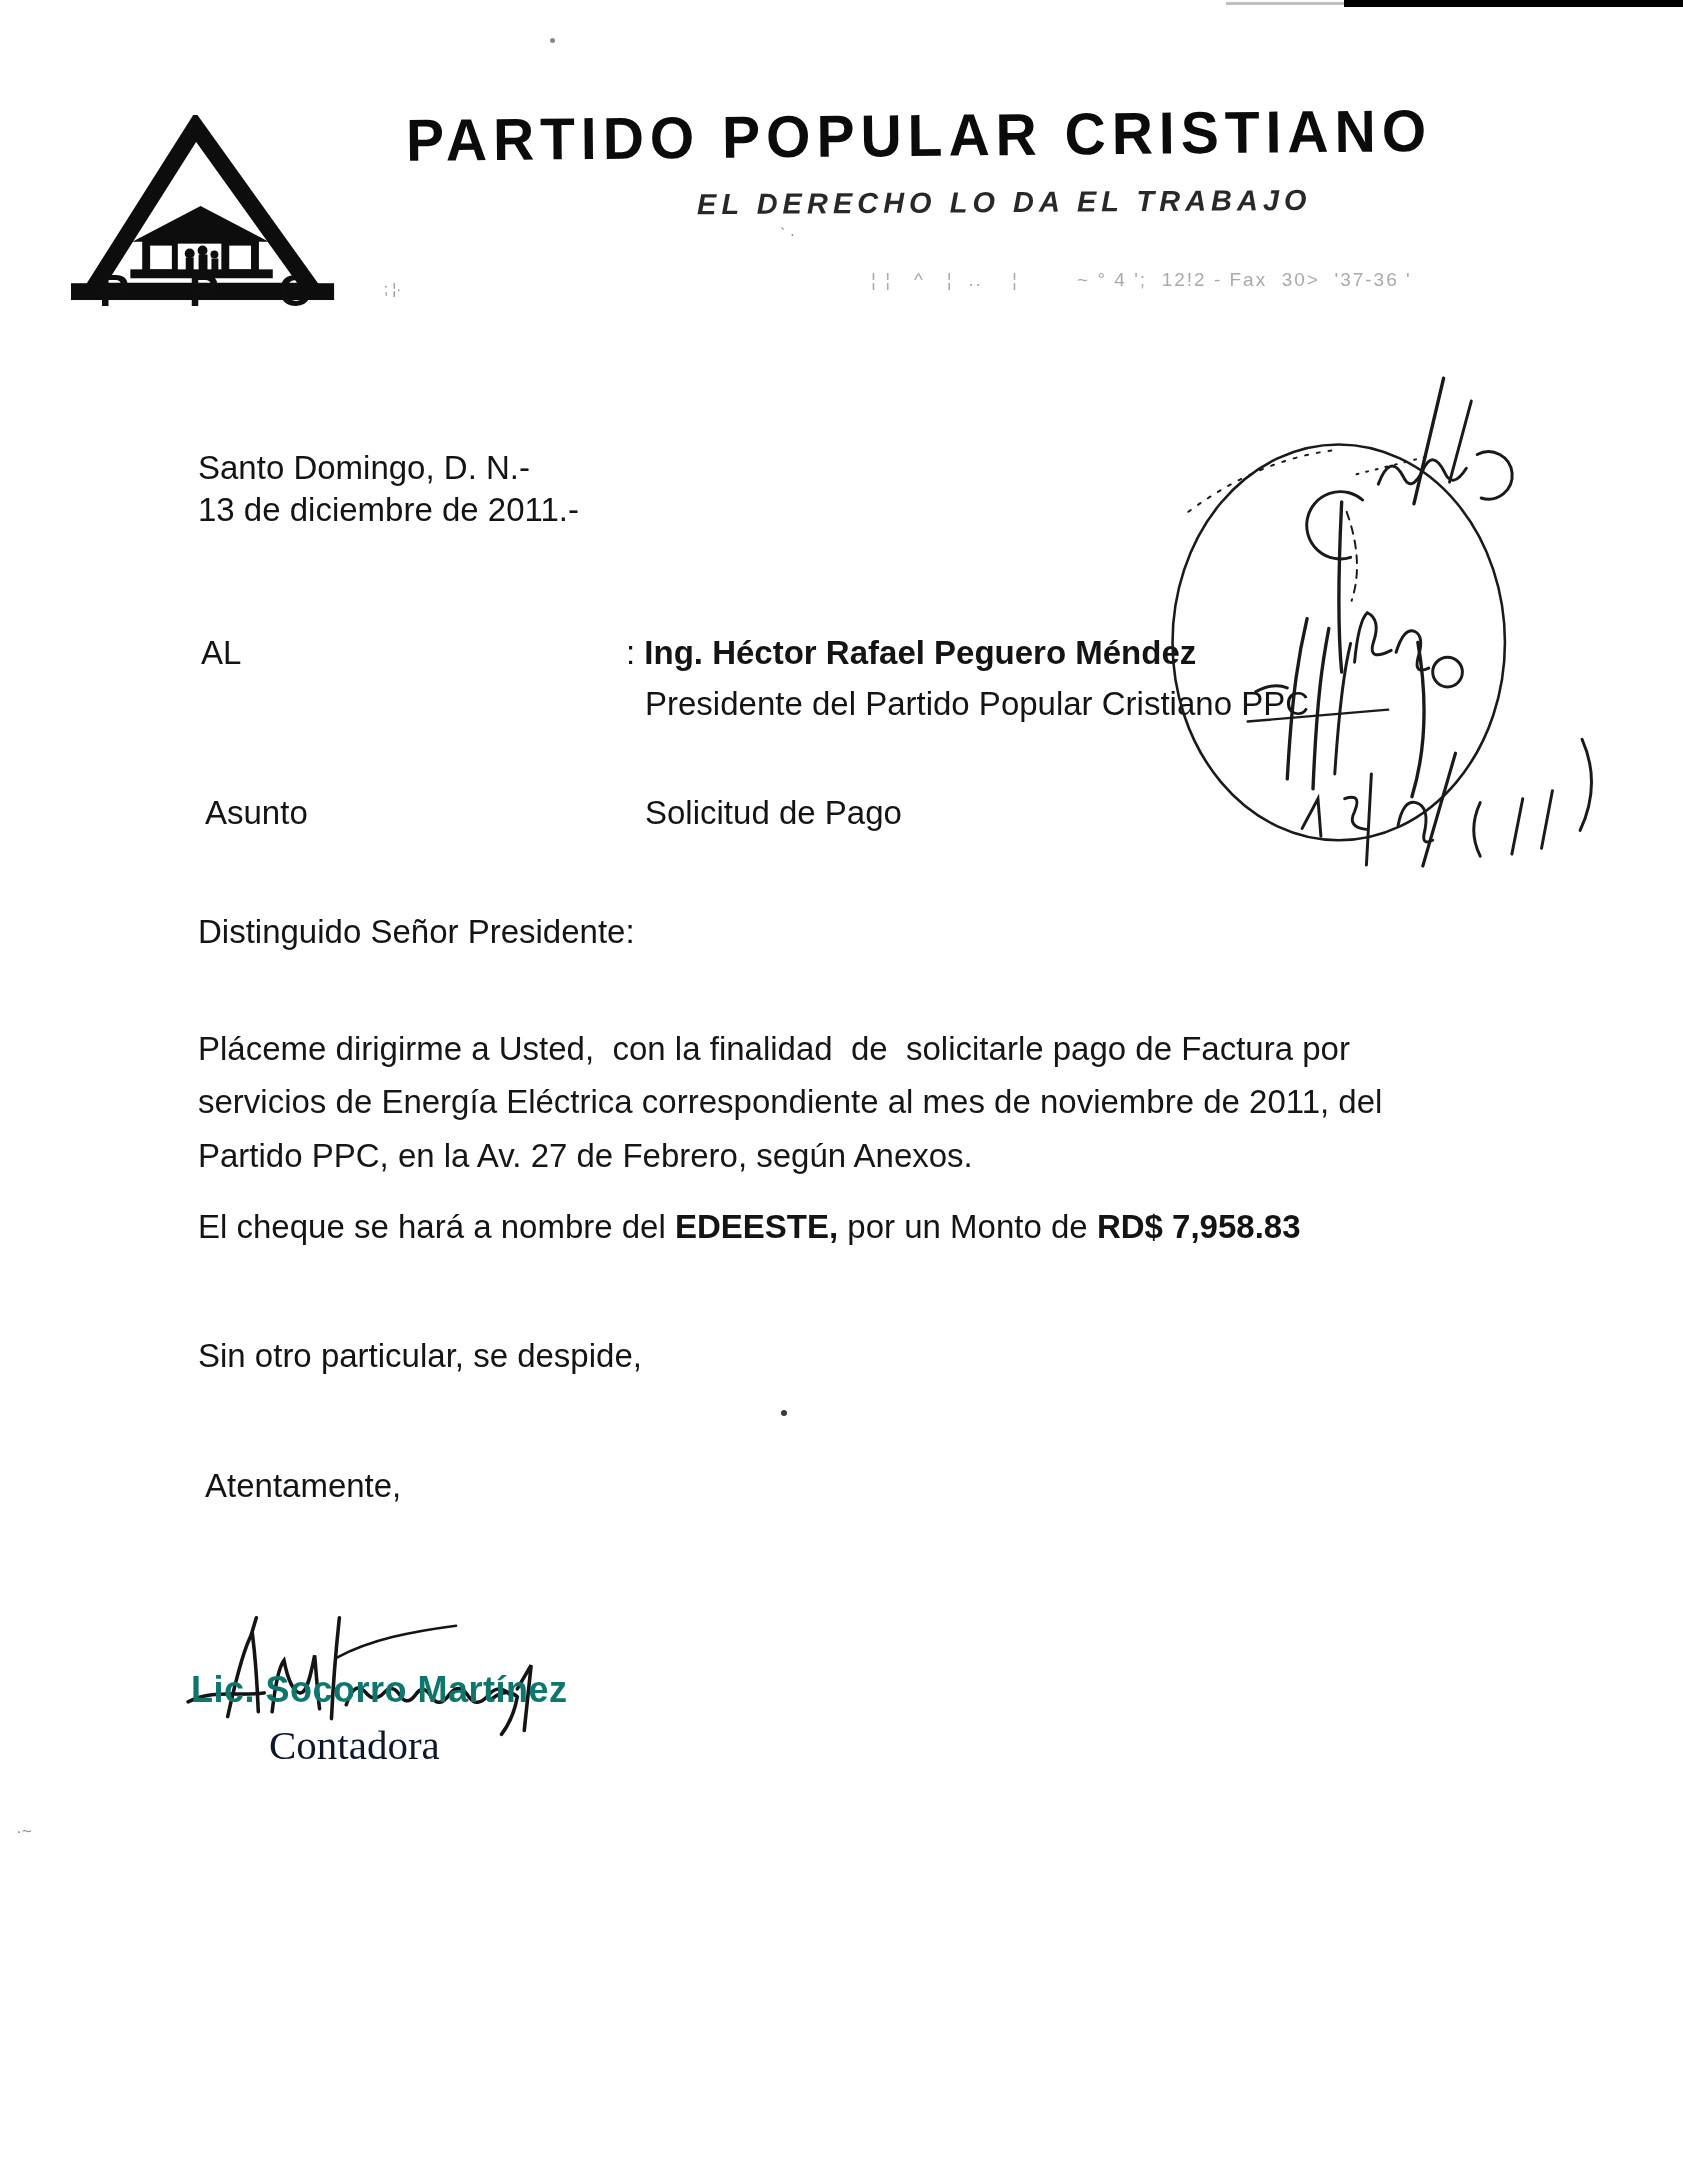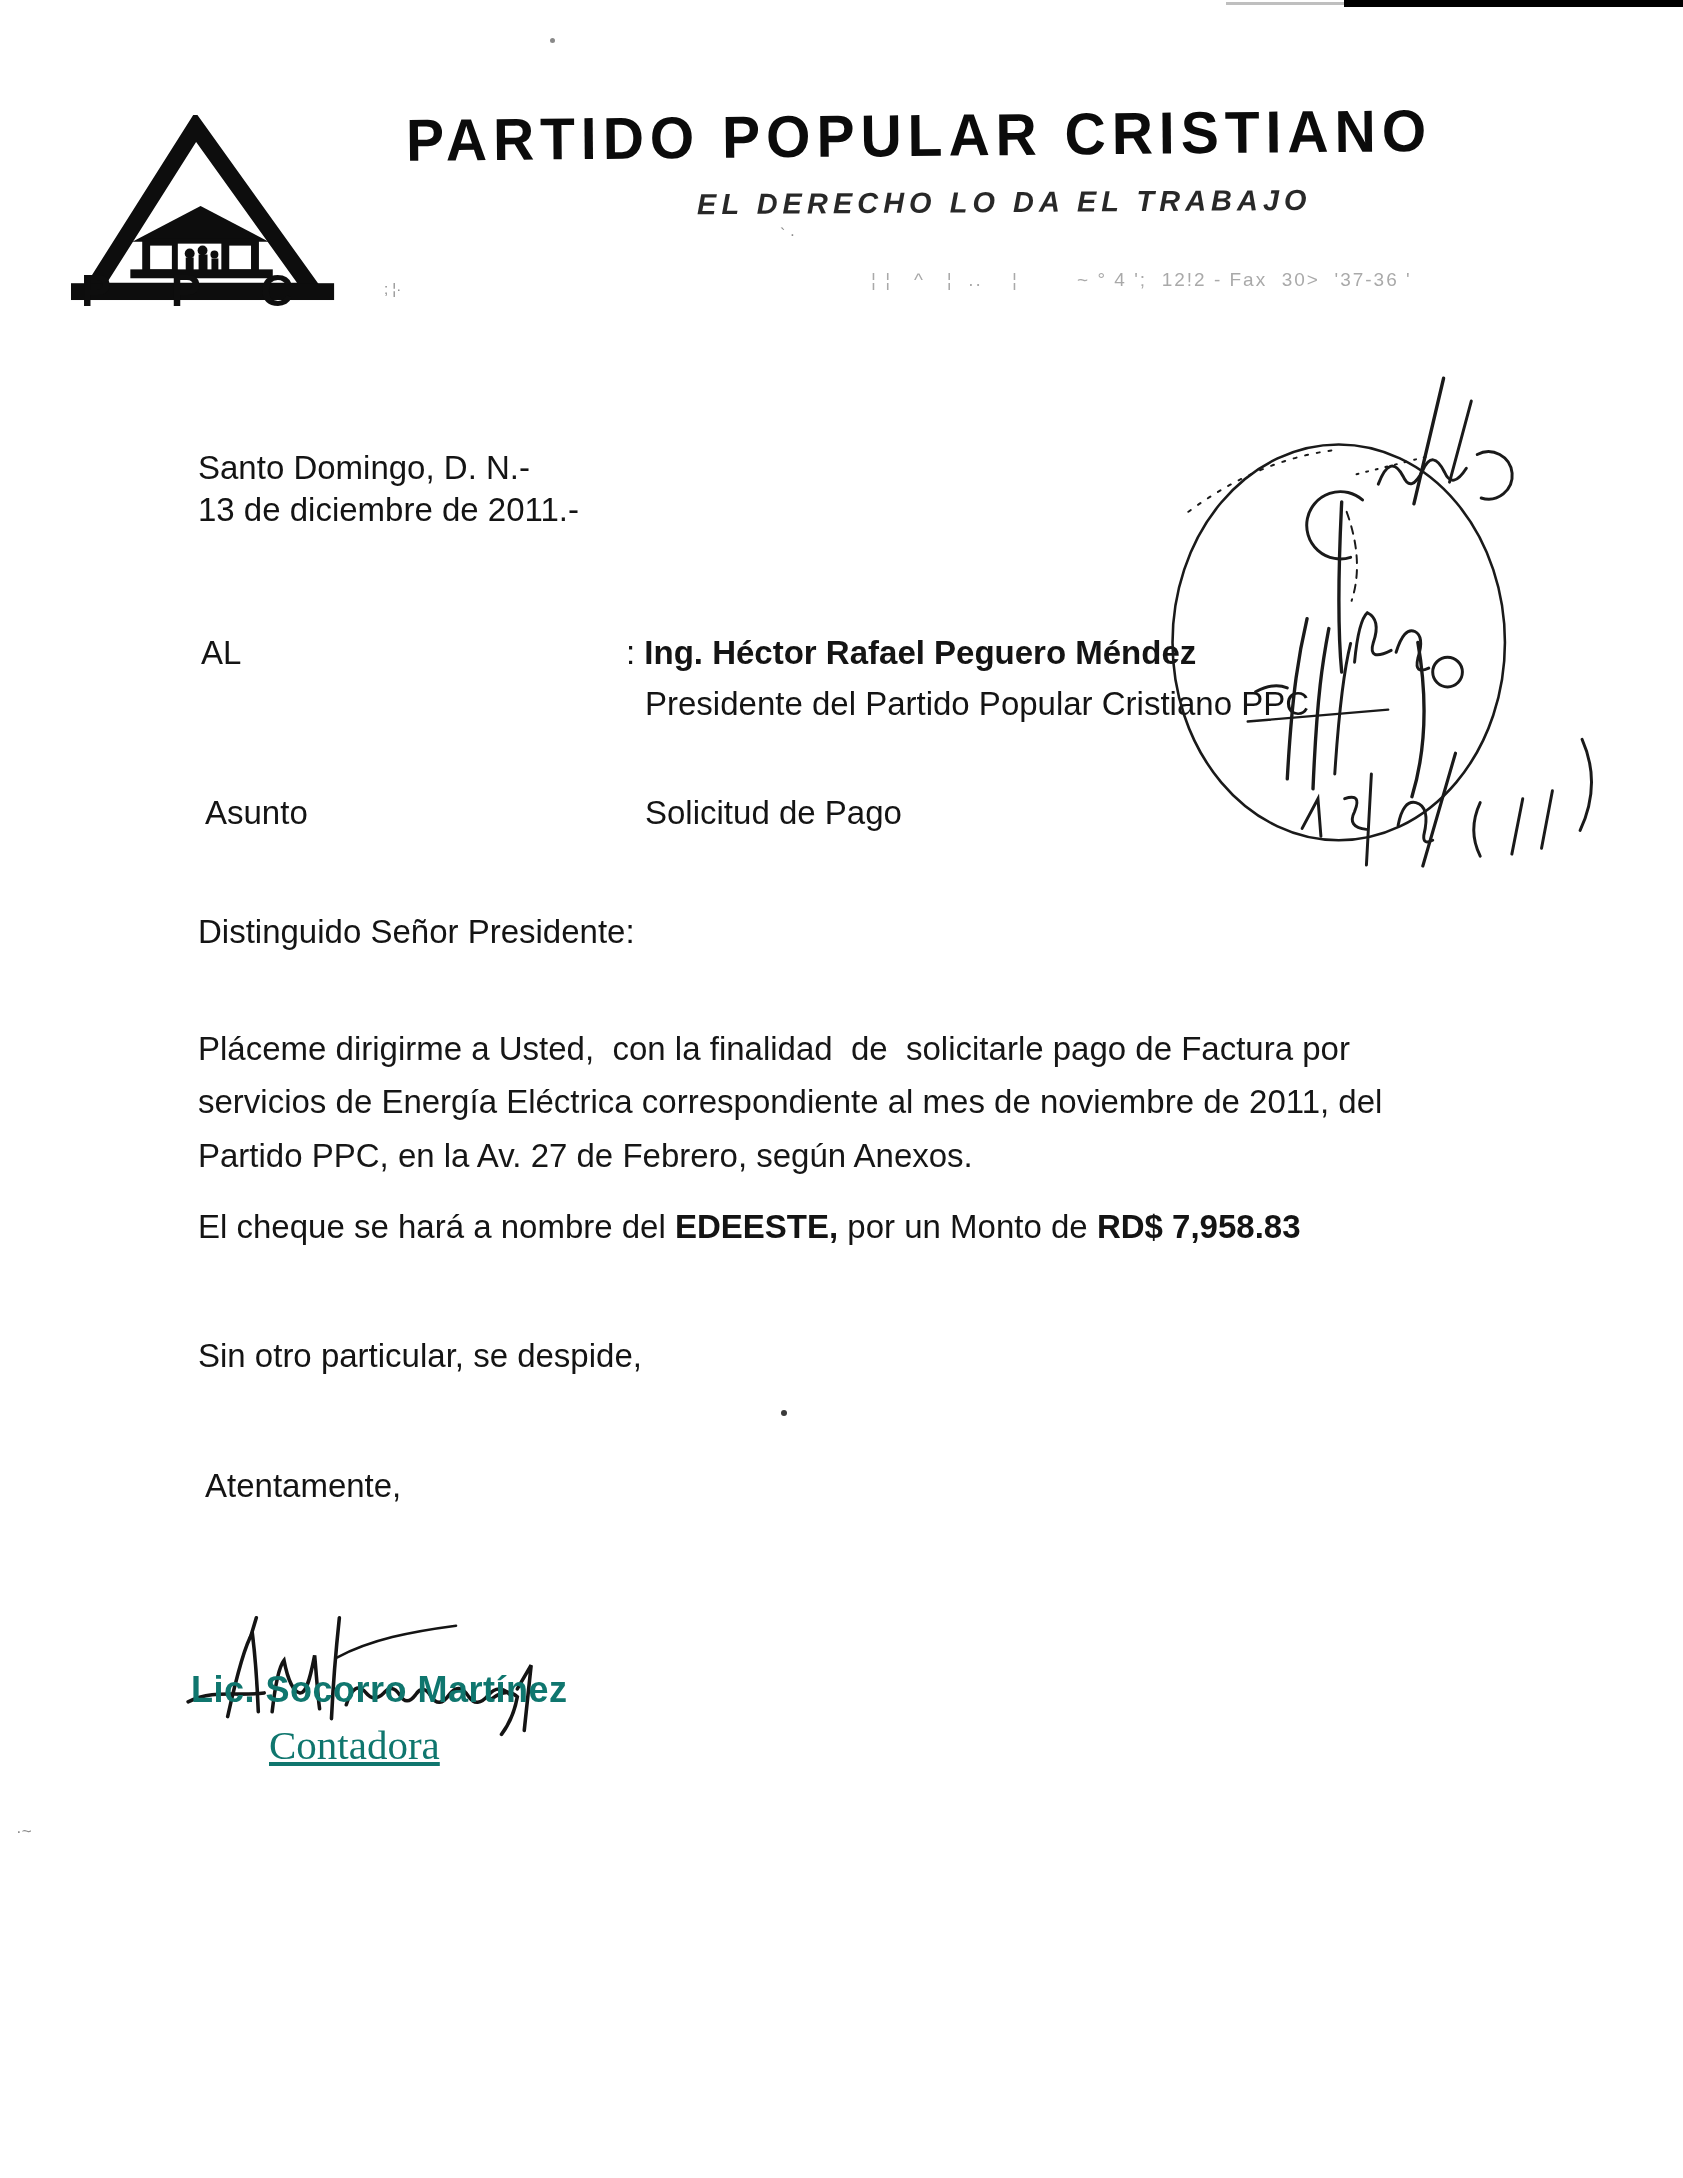--- a/index.html
+++ b/index.html
@@ -26,21 +26,21 @@
     color:#161616;opacity:.92;transform:rotate(-0.4deg);
   }
   .faint{color:#8d8d8d;}
   .addr{font-size:19px;letter-spacing:2px;opacity:.75;}
 
   .txt{font-size:33px;line-height:42px;color:#141414;}
   .b{font-weight:bold;}
   .para{font-size:33px;line-height:53px;}
 
   .signer-name{font-size:36px;font-weight:bold;color:#0f766e;letter-spacing:0.5px;}
-  .signer-title{font-size:41px;font-family:"Liberation Serif", serif;color:#0f766e;text-decoration:underline;}
+  .signer-title{font-size:41px;font-family:"Liberation Serif", serif;color:#0f172a;}
 
   .dot{position:absolute;background:#3a3a3a;border-radius:50%;}
   .hidden-data{opacity:0;position:absolute;font-size:10px;}
   svg{display:block;}
 </style>
 </head>
 <body>
 
 <div class="scanbar-pre" style="left:1226px;top:2px;width:121px;height:3px;"></div>
 <div class="scanbar" style="left:1344px;top:0;width:339px;height:7px;"></div>
@@ -58,21 +58,21 @@
 
     <circle cx="120" cy="140" r="5" fill="#0d0d0d"></circle>
       <rect x="116" y="144" width="8" height="16" fill="#0d0d0d"></rect>
     <circle cx="133" cy="137" r="5" fill="#0d0d0d"></circle>
       <rect x="129" y="141" width="9" height="19" fill="#0d0d0d"></rect>
     <circle cx="145" cy="141" r="4" fill="#0d0d0d"></circle>
       <rect x="142" y="145" width="7" height="15" fill="#0d0d0d"></rect>
     <rect x="60" y="156" width="144" height="9" fill="#0d0d0d"></rect>
   </svg>
 </div>
-<div class="abs logo-letters" style="left:81px;top:265px;">P P C</div>
+<div class="abs logo-letters" style="left:99px;top:265px;">P P C</div>
 
 <div class="abs hdr-title" style="left:406px;top:107px;">PARTIDO POPULAR CRISTIANO</div>
 <div class="abs hdr-slogan" style="left:697px;top:186px;">EL DERECHO LO DA EL TRABAJO</div>
 <div class="abs faint" style="left:780px;top:226px;font-size:16px;">` ·</div>
 <div class="abs faint" style="left:384px;top:280px;font-size:15px;">; ¦·</div>
 <div class="abs faint addr" style="left:871px;top:269px;">¦ ¦   ^   ¦  ..    ¦        ~ ° 4 ';  12!2 - Fax  30&gt;  '37-36 '</div>
 <div class="dot" style="left:550px;top:38px;width:5px;height:5px;opacity:.6;"></div>
 
 <div class="abs txt" style="left:198px;top:447px;">Santo Domingo, D. N.-</div>
 <div class="abs txt" style="left:198px;top:489px;">13 de diciembre de 2011.-</div>

